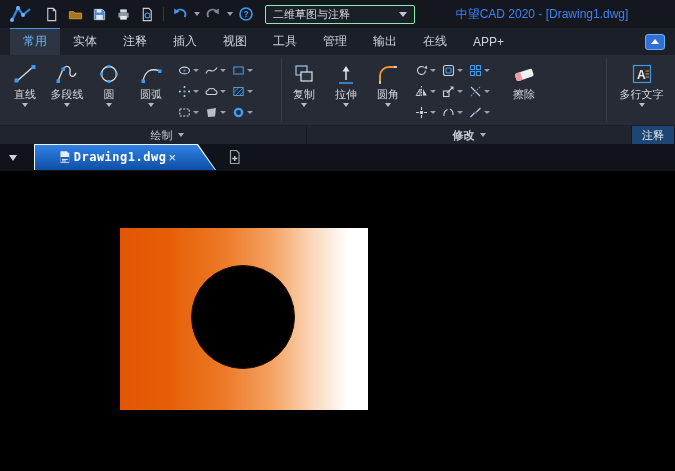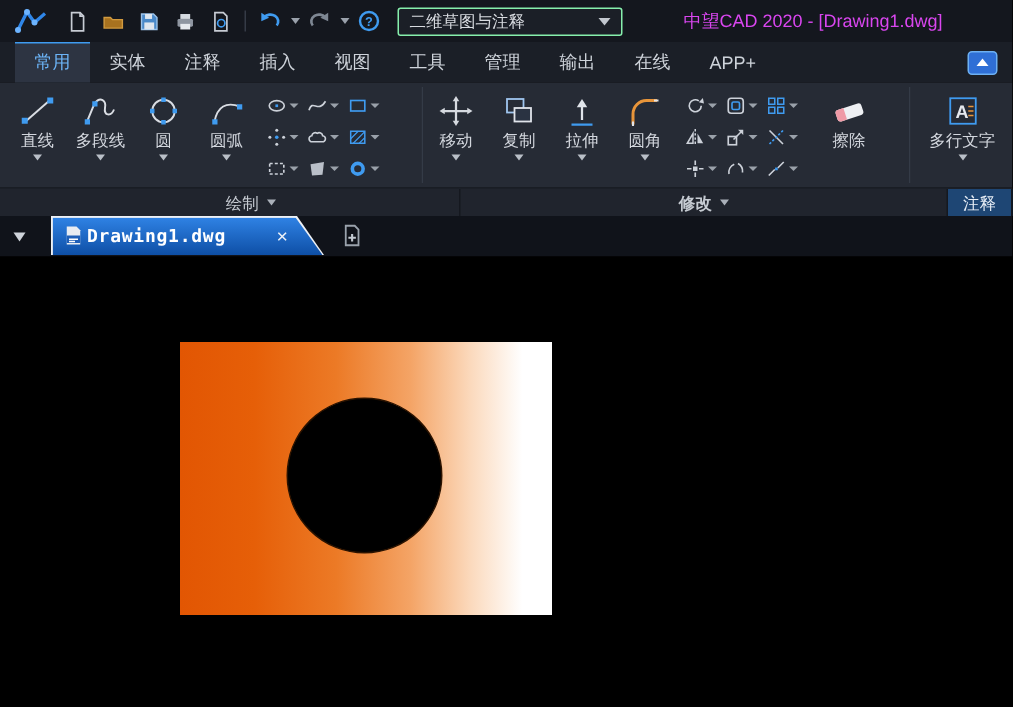--- a/index.html
+++ b/index.html
@@ -9,21 +9,21 @@
   
   .titlebar { height:28px; background:#14171e; display:flex; align-items:center; padding:0 8px; gap:2px; }
   .logo { width:26px; height:22px; display:flex; align-items:center; justify-content:center; margin-right:4px; }
   .qbtn { width:22px; height:22px; display:flex; align-items:center; justify-content:center; border-radius:2px; }
   .tsep { width:1px; height:14px; background:#353b46; margin:0 3px; }
   .qcaret { width:0; height:0; border-left:3px solid transparent; border-right:3px solid transparent; border-top:4px solid #9aa1ab; margin-left:1px; }
   .workspace { margin-left:6px; height:19px; min-width:150px; border:1px solid #86efac; background:#1b1f27;
     border-radius:2px; display:flex; align-items:center; justify-content:space-between; gap:8px; padding:0 7px;
     color:#d8dbe0; font-size:11px; white-space:nowrap; }
   .wcaret { width:0; height:0; border-left:4px solid transparent; border-right:4px solid transparent; border-top:5px solid #c2c7cf; }
-  .tb-title { flex:1; text-align:center; color:#d946ef; font-size:12px; white-space:nowrap; overflow:hidden; }
+  .tb-title { flex:1; text-align:center; color:#3b82f6; font-size:12px; white-space:nowrap; overflow:hidden; }
 
   
   .rtabs { height:27px; background:#1b1f27; display:flex; align-items:stretch; padding-left:10px; font-size:12px; color:#ced3da; }
   .rtab { display:flex; align-items:center; padding:0 13px; white-space:nowrap; }
   .rtab.active { background:#2d3442; color:#6cb4f7; box-shadow:inset 0 1px 0 #3f9bf0; }
   .rcollapse { margin-left:auto; margin-right:10px; align-self:center; width:20px; height:16px;
     background:#2f6fd6; border:1px solid #6db0f2; border-radius:3px; display:flex; align-items:center; justify-content:center; }
   .rcollapse .up { width:0; height:0; border-left:4px solid transparent; border-right:4px solid transparent; border-bottom:5px solid #fff; }
 
   
@@ -51,21 +51,21 @@
   .pcaret { width:0; height:0; border-left:3px solid transparent; border-right:3px solid transparent; border-top:4px solid #aab0b9; }
 
   
   .ftbar { height:27px; background:#10131a; display:flex; align-items:flex-start; }
   .ft-menu { width:26px; height:27px; display:flex; align-items:center; justify-content:center; }
   .ft-menu .tri { width:0; height:0; border-left:4.5px solid transparent; border-right:4.5px solid transparent; border-top:6px solid #ced3da; }
   .file-tab { position:relative; height:26px; width:182px; margin-left:8px; }
   .ft-bg  { position:absolute; inset:0; background:#eef1f5; clip-path:polygon(0 0, calc(100% - 18px) 0, 100% 100%, 0 100%); }
   .ft-bg2 { position:absolute; left:1px; right:1px; top:1px; bottom:0; background:linear-gradient(180deg,#2f82e4,#0e4fa6);
     clip-path:polygon(0 0, calc(100% - 18px) 0, 100% 100%, 0 100%); }
-  .ft-content { position:relative; z-index:2; height:100%; display:flex; align-items:center; gap:2px; padding:0 8px; }
+  .ft-content { position:relative; z-index:2; height:100%; display:flex; align-items:center; gap:2px; padding:0 24px; }
   .ft-label { color:#fff; font-family:"DejaVu Sans Mono", monospace; font-weight:bold; font-size:12px; letter-spacing:.5px; }
   .ft-close { margin-left:auto; margin-right:16px; color:#eef2f8; font-size:13px; line-height:1; }
   .ft-new { margin-left:6px; width:26px; height:24px; margin-top:1px; display:flex; align-items:center; justify-content:center; }
 
   
   .canvas { position:relative; height:300px; background:#000; overflow:hidden; }
   .gradient-rect { position:absolute; }
   .black-circle { position:absolute; border-radius:50%; border:1px solid #2b1300; }
 
   svg { display:block; }
@@ -269,33 +269,20 @@
           <span class="mcaret"></span>
       </div>
     </div>
   </div>
 
   <div class="vsep"></div>
 
   <div class="rp p-modify">
     <div class="tool-big">
       <div class="ticon">
-        <svg width="24" height="22" viewBox="0 0 24 22" fill="none" stroke="#d6dae0" stroke-width="1.5">
-          <path d="M12,4 V18 M4,11 H20"></path>
-          <polygon points="12,1 9.8,4.5 14.2,4.5" fill="#d6dae0" stroke="none"></polygon>
-          <polygon points="12,21 9.8,17.5 14.2,17.5" fill="#d6dae0" stroke="none"></polygon>
-          <polygon points="1,11 4.5,8.8 4.5,13.2" fill="#d6dae0" stroke="none"></polygon>
-          <polygon points="23,11 19.5,8.8 19.5,13.2" fill="#d6dae0" stroke="none"></polygon>
-        </svg>
-      </div>
-      <div class="tlabel">移动</div>
-      <div class="caret"></div>
-    </div>
-    <div class="tool-big">
-      <div class="ticon">
         <svg width="24" height="22" viewBox="0 0 24 22" fill="none" stroke-width="1.2">
           <rect x="4" y="3" width="11" height="9" stroke="#9fc5ef"></rect>
           <rect x="9" y="9" width="11" height="9" fill="#2a3342" stroke="#e0e4ea"></rect>
         </svg>
       </div>
       <div class="tlabel">复制</div>
       <div class="caret"></div>
     </div>
     <div class="tool-big">
       <div class="ticon">

